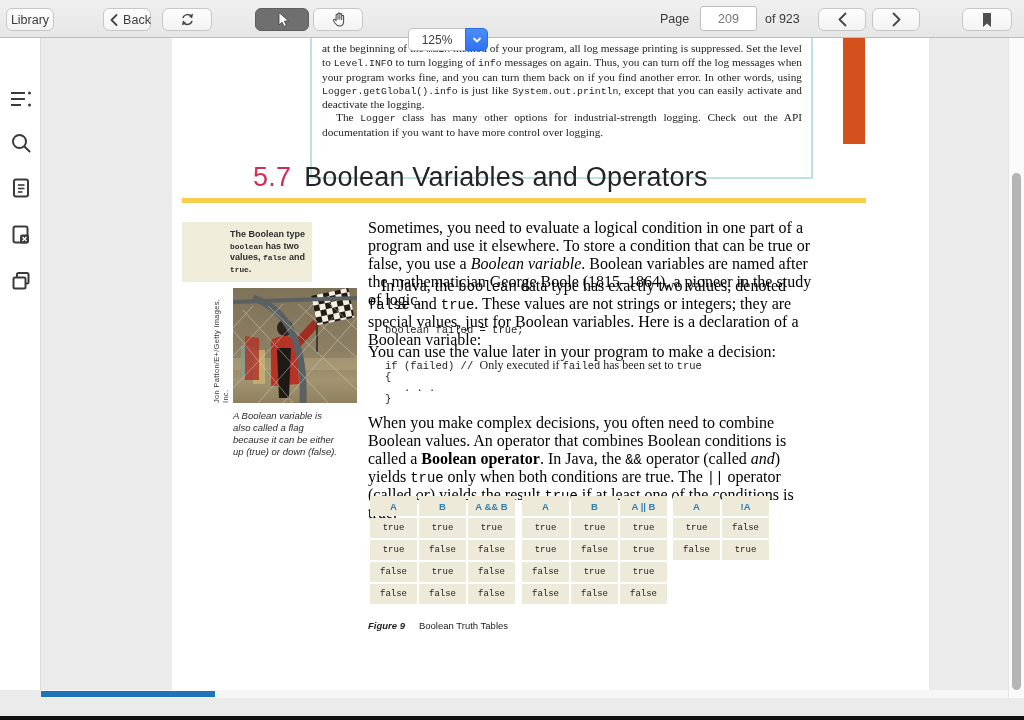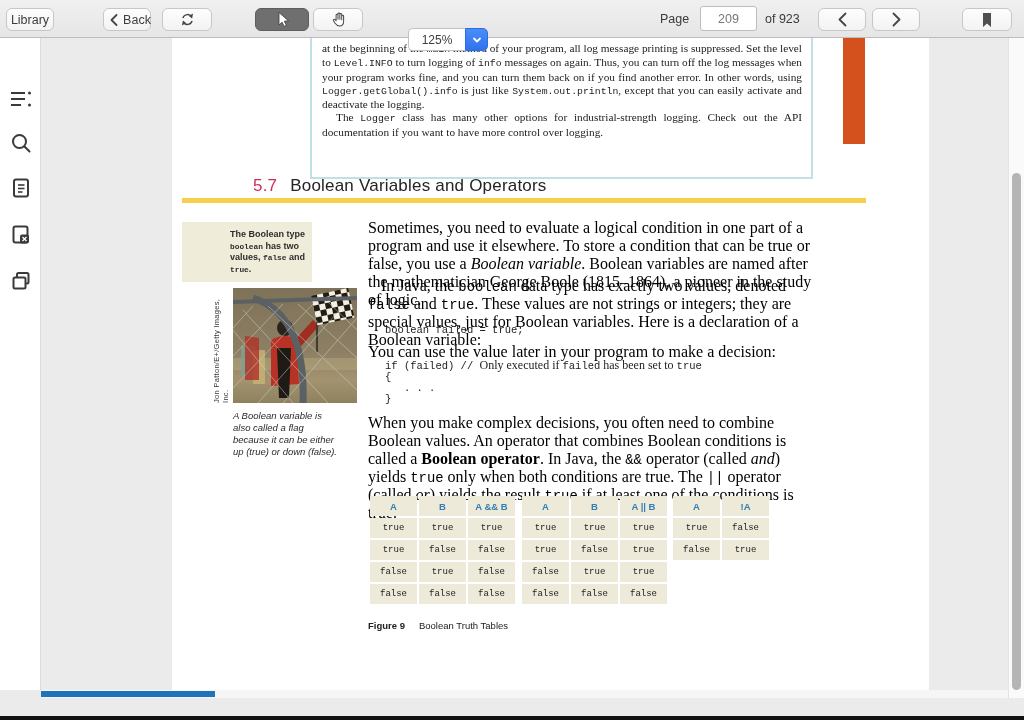--- a/index.html
+++ b/index.html
@@ -48,21 +48,21 @@
 
   
   .serif{font-family:"Liberation Serif",serif;}
   .topbox{position:absolute;left:138px;top:-8px;width:503px;height:149px;
     border:2px solid #bfe0e4;padding:10px 9px 10px 10px;}
   .topbox p{margin:0;font-family:"Liberation Serif",serif;font-size:11.3px;line-height:13.3px;
     color:#1c1c1c;text-align:justify;}
   .topbox p.ind{text-indent:14px;}
   .orangebar{position:absolute;left:671px;top:0;width:22px;height:106px;background:#d4511e;}
 
-  .sechead{position:absolute;left:81px;top:138px;width:600px;font-size:17px;color:#242424;
+  .sechead{position:absolute;left:81px;top:124px;width:600px;font-size:27px;color:#242424;
     letter-spacing:0.2px;}
   .secnum{color:#d12d55;margin-right:13px;}
   .yellowrule{position:absolute;left:10px;top:160px;width:684px;height:5px;background:#f6d04d;}
 
   .marginnote{position:absolute;left:10px;top:184px;width:130px;min-height:55px;background:#efecd9;
     padding:7px 5px 7px 48px;font-size:9px;line-height:11.5px;font-weight:600;color:#2e2e2e;}
   .marginnote .seg-code{font-weight:600;}
 
   .credit{position:absolute;left:42px;top:250px;height:115px;width:14px;
     writing-mode:vertical-rl;transform:rotate(180deg);font-size:7.5px;color:#333;
@@ -80,21 +80,21 @@
   .seg-code{font-family:"Liberation Mono",monospace;font-size:0.87em;}
   .seg-i{font-style:italic;}
   .seg-b{font-weight:bold;}
 
   .ttable{position:absolute;display:grid;gap:2px;}
   .tcell{width:47px;height:20px;background:#eeead9;display:flex;align-items:center;justify-content:center;}
   .tcell.th{color:#2f7eb5;font-weight:bold;font-size:9.5px;font-family:"Liberation Sans",sans-serif;}
   .tcell.td{font-family:"Liberation Mono",monospace;font-size:9px;color:#222;}
 
   .figcap{position:absolute;left:196px;top:582px;font-size:9.5px;color:#222;}
-  .figcap .lbl{font-weight:bold;margin-right:14px;}
+  .figcap .lbl{font-weight:bold;margin-right:14px;font-style:italic;}
 </style>
 </head>
 <body>
 
 <div class="toolbar">
   <div class="tbtn" style="left:6px;width:48px;align-items:center;">
     <span>Library</span>
   </div>
   <div class="tbtn" style="left:103px;width:48px;padding-left:16px;">
     <span style="margin-right:5px;display:flex;">

